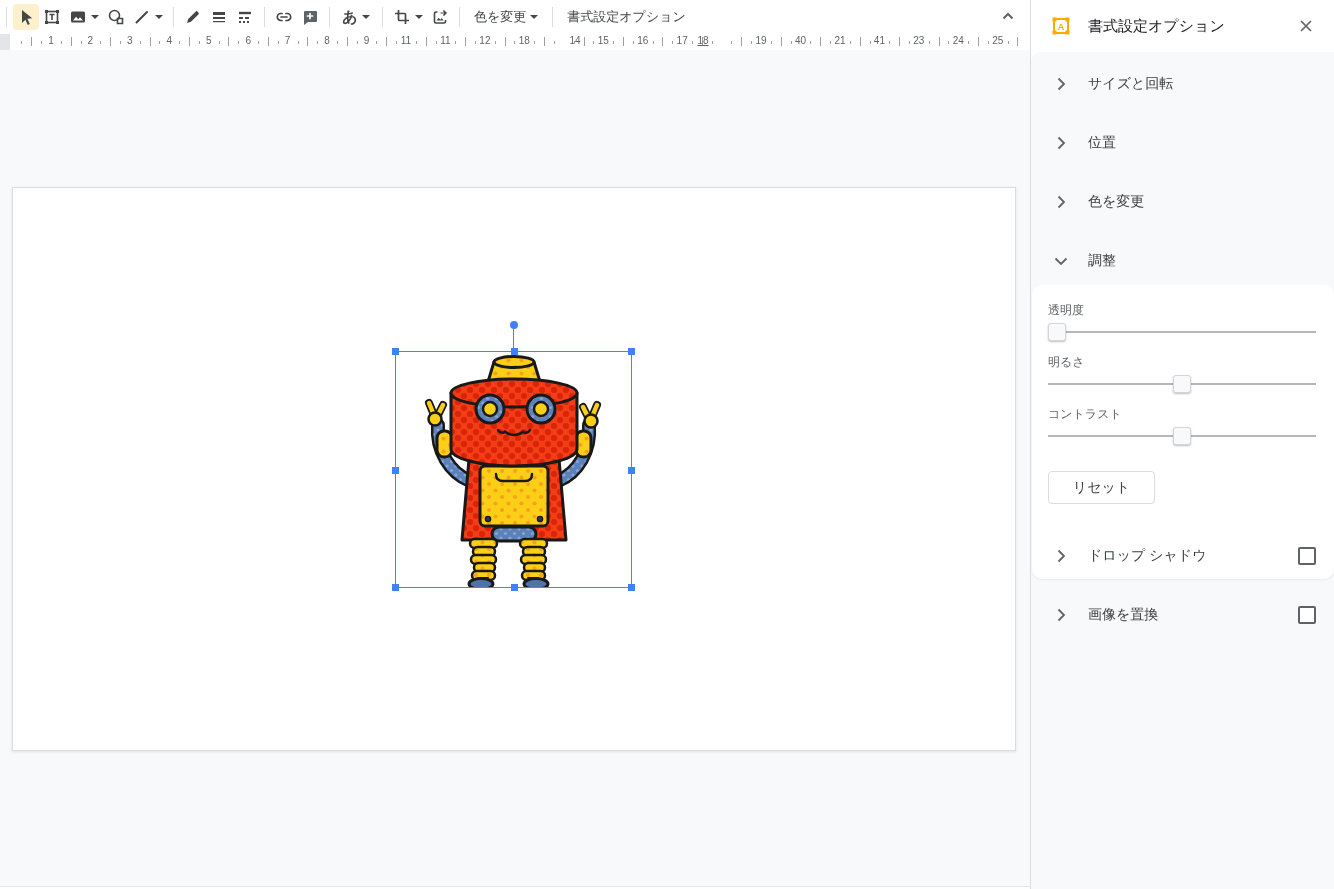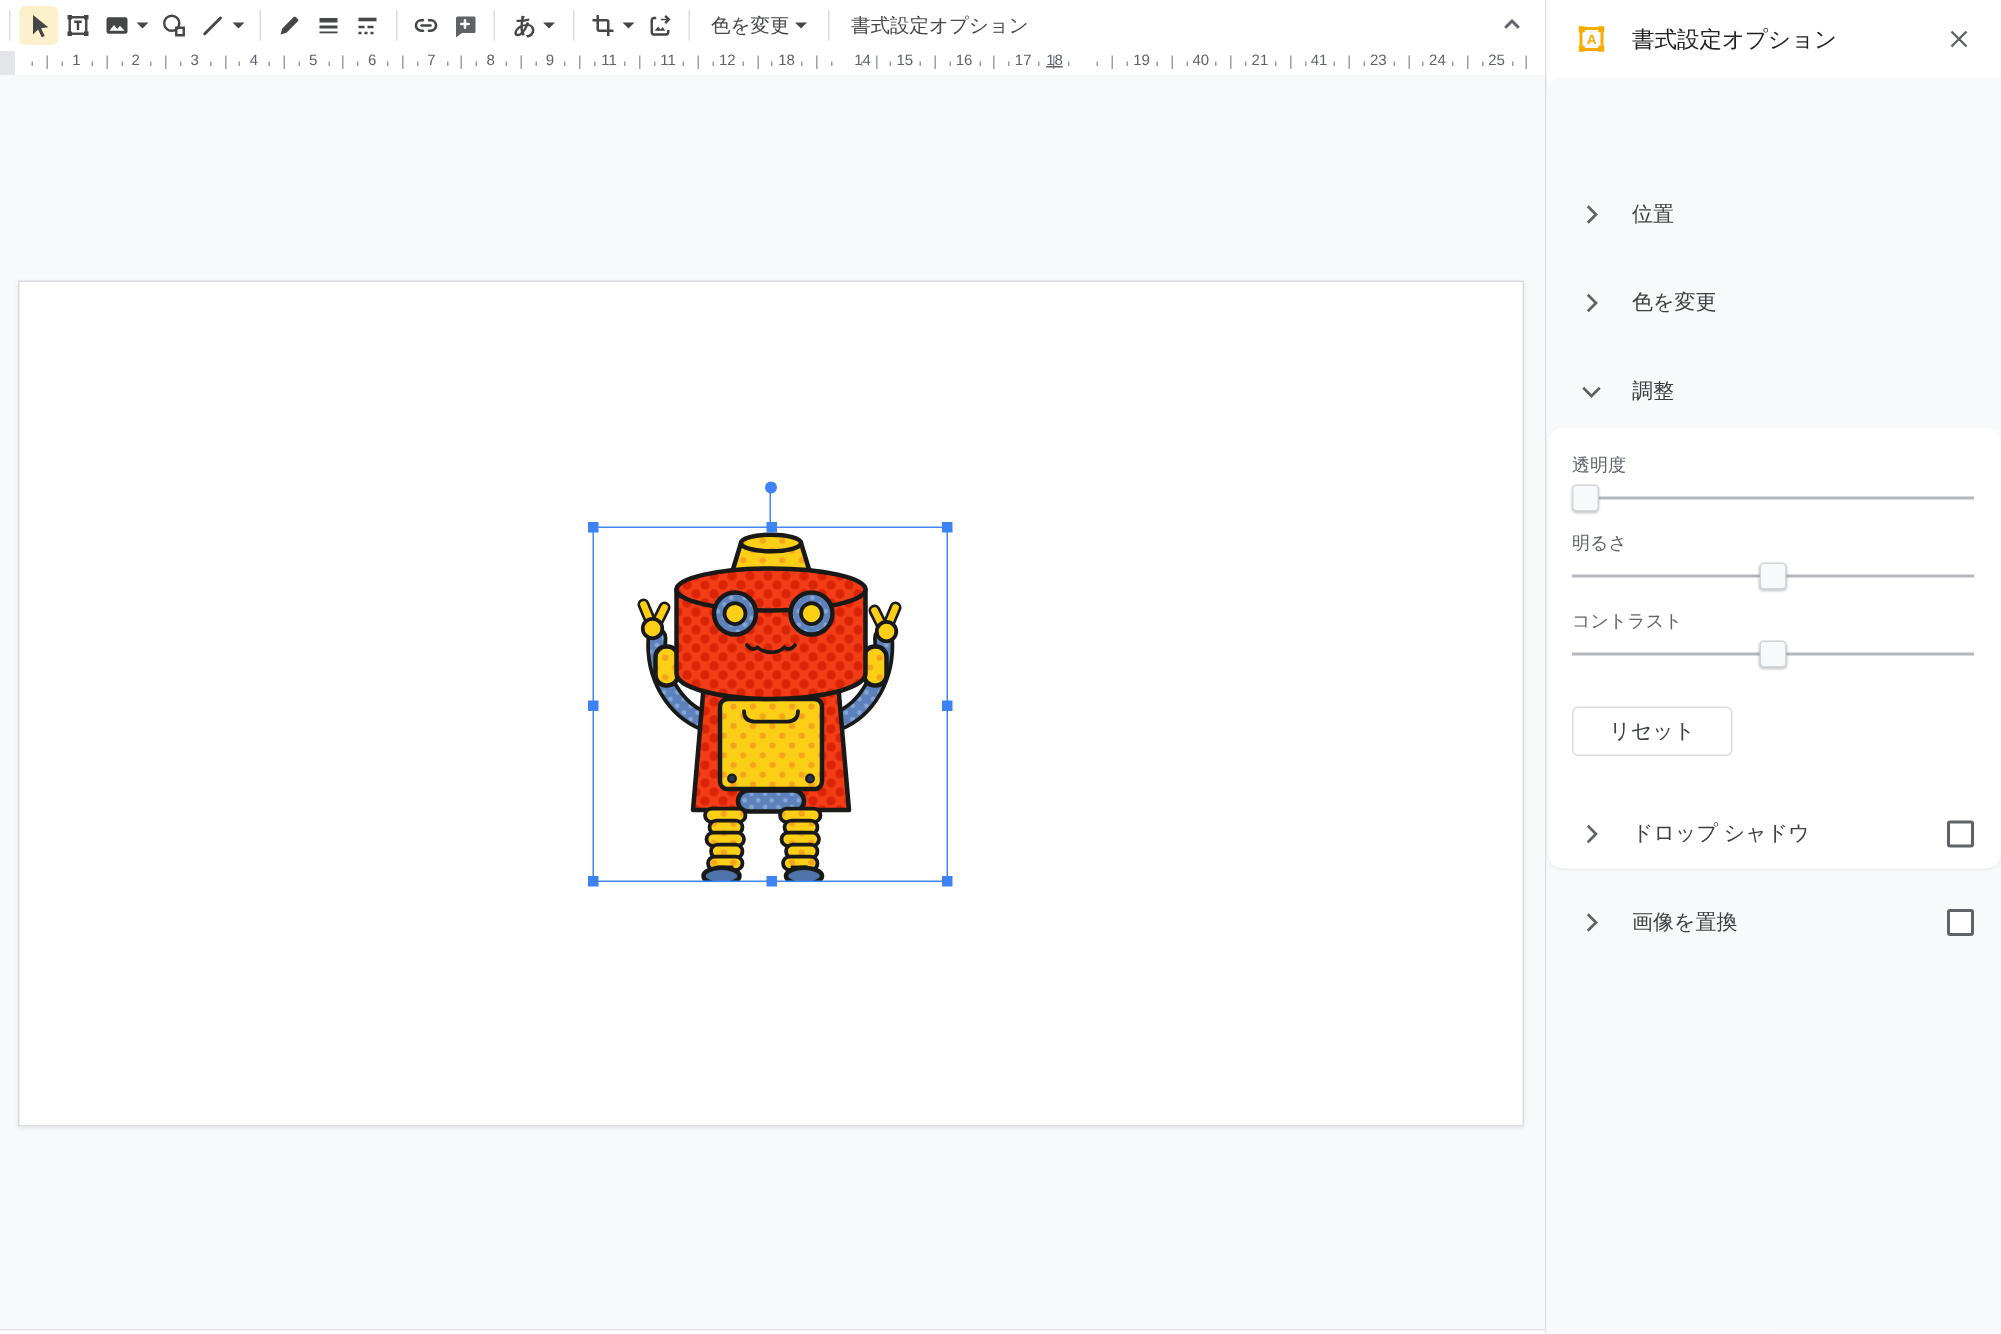--- a/index.html
+++ b/index.html
@@ -436,20 +436,26 @@
         <div class="handle" style="right:-4px;bottom:-4px;cursor:nwse-resize"></div>
       </div>
     </div>
 
     <div class="bottom-line"></div>
   </div>
 
   <div id="panel">
     <div class="panel-body">
 
+      <div class="section-row" style="top:12px">
+        <span class="chev"><svg width="16" height="16" viewBox="0 0 16 16" fill="none" stroke="#5f6368" stroke-width="1.8">
+              <path d="M5.5 2.5L11 8l-5.5 5.5"></path>
+            </svg></span>
+        <span class="s-label">サイズと回転</span>
+      </div>
 
       <div class="section-row" style="top:130px">
         <span class="chev"><svg width="16" height="16" viewBox="0 0 16 16" fill="none" stroke="#5f6368" stroke-width="1.8">
               <path d="M5.5 2.5L11 8l-5.5 5.5"></path>
             </svg></span>
         <span class="s-label">色を変更</span>
       </div>
 
       <div class="section-row" style="top:71px">
         <span class="chev"><svg width="16" height="16" viewBox="0 0 16 16" fill="none" stroke="#5f6368" stroke-width="1.8">

